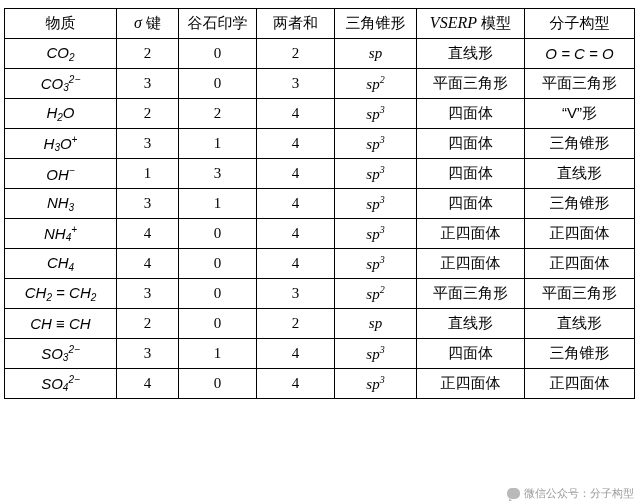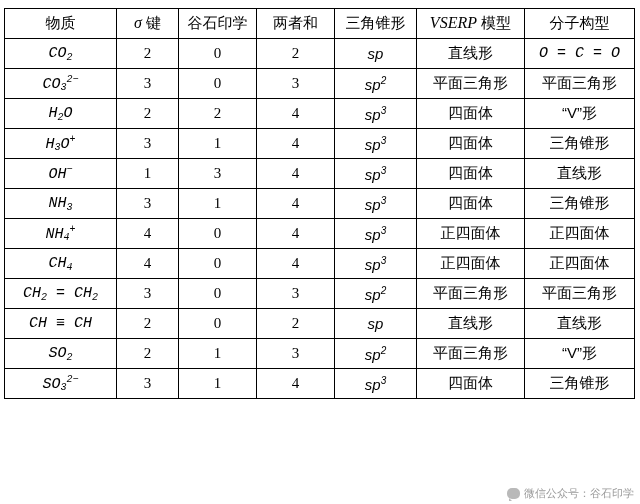--- a/index.html
+++ b/index.html
@@ -37,32 +37,32 @@
   }
   .col-substance { width: 112px; }
   .col-sigma     { width: 62px;  }
   .col-lone      { width: 78px;  }
   .col-sum       { width: 78px;  }
   .col-hyb       { width: 82px;  }
   .col-vserp     { width: 108px; }
   .col-shape     { width: 110px; }
 
   .formula {
-    font-family: Liberation Mono, monospace;
+    font-family: Liberation Sans, sans-serif;
     font-style: italic;
     font-size: 17px;
   }
   .formula sub, .formula sup {
     font-size: 10px;
     font-style: italic;
   }
   .formula sub { vertical-align: -0.25em; }
   .formula sup { vertical-align: 0.55em; }
   .hyb {
-    font-family: Liberation Sans, sans-serif;
+    font-family: Liberation Serif, serif;
     font-style: italic;
     font-size: 17px;
   }
   .hyb sup {
     font-size: 10px;
     vertical-align: 0.55em;
   }
   .cn {
     font-family: "Liberation Sans", sans-serif;
     font-size: 14px;
@@ -214,36 +214,36 @@
       <tr>
         <td class="formula">CH ≡ CH</td>
         <td class="num">2</td>
         <td class="num">0</td>
         <td class="num">2</td>
         <td class="hyb">sp</td>
         <td class="cn">直线形</td>
         <td class="cn">直线形</td>
       </tr>
       <tr>
-        <td class="formula">SO<sub>2</sub></td>
-        <td class="num">2</td>
-        <td class="num">1</td>
-        <td class="num">3</td>
-        <td class="hyb">sp<sup>2</sup></td>
-        <td class="cn">平面三角形</td>
-        <td class="cn">“V”形</td>
-      </tr>
-      <tr>
         <td class="formula">SO<sub>3</sub><sup>2−</sup></td>
         <td class="num">3</td>
         <td class="num">1</td>
         <td class="num">4</td>
         <td class="hyb">sp<sup>3</sup></td>
         <td class="cn">四面体</td>
         <td class="cn">三角锥形</td>
+      </tr>
+      <tr>
+        <td class="formula">SO<sub>4</sub><sup>2−</sup></td>
+        <td class="num">4</td>
+        <td class="num">0</td>
+        <td class="num">4</td>
+        <td class="hyb">sp<sup>3</sup></td>
+        <td class="cn">正四面体</td>
+        <td class="cn">正四面体</td>
       </tr>
     </tbody>
 </table>
 
 <div class="footer-credit">
   <span class="wechat-badge"></span>
-  <span>微信公众号：谷石印学</span>
+  <span>微信公众号：分子构型</span>
 </div>
 
 </body></html>

